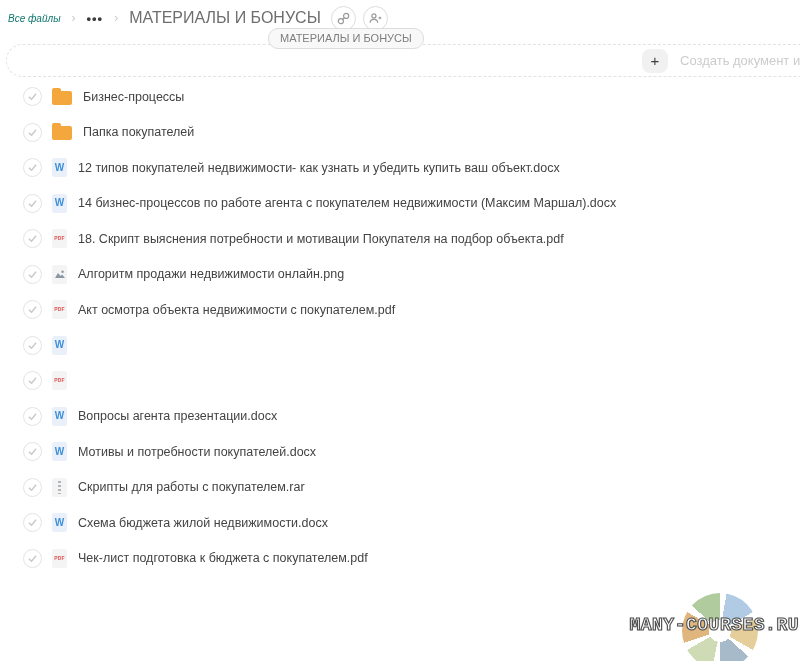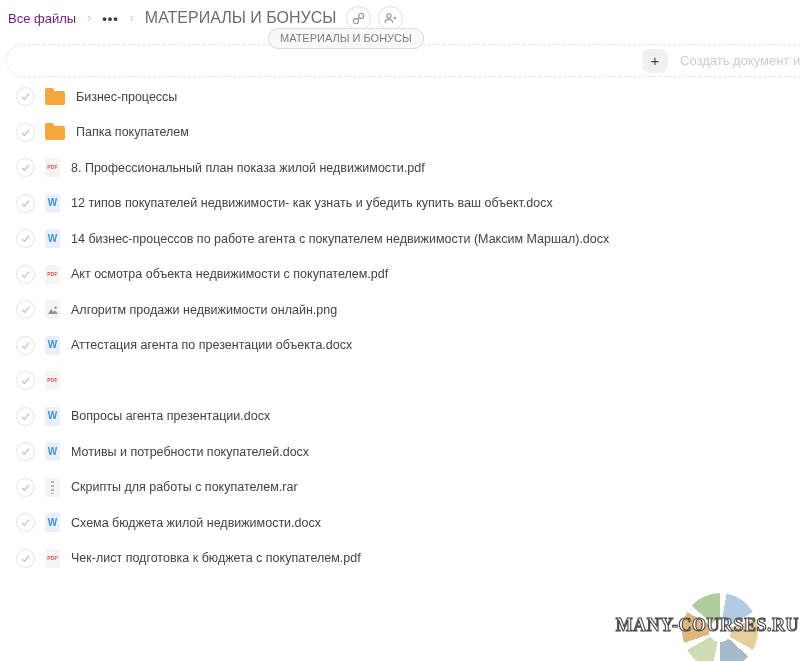--- a/index.html
+++ b/index.html
@@ -15,21 +15,21 @@
   
   .breadcrumb {
     position: absolute;
     top: 5px; left: 8px;
     display: flex;
     align-items: center;
     gap: 11px;
     height: 26px;
     white-space: nowrap;
   }
-  .crumb-root { font-size: 13px; color: #701a75; cursor: pointer; }
+  .crumb-root { font-size: 10px; color: #0f766e; cursor: pointer; font-style: italic; }
   .crumb-sep { font-size: 12px; color: #c9c9c9; }
   .crumb-ellipsis { font-size: 13px; font-weight: bold; color: #3d3d3d; letter-spacing: 1px; cursor: pointer; }
   .crumb-current { font-size: 16px; color: #6e6e6e; }
   .round-btn {
     width: 25px; height: 25px;
     border: 1px solid #ddd;
     border-radius: 50%;
     background: #fff;
     display: flex; align-items: center; justify-content: center;
     cursor: pointer;
@@ -77,21 +77,21 @@
   .create-placeholder {
     margin-left: 12px;
     font-size: 13px;
     color: #cccccc;
     overflow: hidden;
   }
 
   
   .file-list {
     position: absolute;
-    top: 79px; left: 6px; right: 0;
+    top: 79px; left: 13px; right: 0;
     list-style: none;
   }
   .file-row {
     height: 35.5px;
     display: flex;
     align-items: center;
     padding-left: 10px;
     cursor: pointer;
   }
   .checkbox {
@@ -178,21 +178,21 @@
         #e3c98f 62deg 110deg, #ffffff 110deg 122deg,
         #9db3c4 122deg 170deg, #ffffff 170deg 182deg,
         #c9d8ae 182deg 230deg, #ffffff 230deg 242deg,
         #dcb071 242deg 290deg, #ffffff 290deg 302deg,
         #a8c795 302deg 350deg, #ffffff 350deg 360deg);
     opacity: .9;
   }
   .watermark-text {
     position: absolute;
     right: 1px; bottom 0; top: 26px;
-    font-family: Liberation Serif, serif;
+    font-family: Liberation Mono, monospace;
     font-weight: bold;
     font-size: 18px;
     color: #ffffff;
     letter-spacing: .5px;
     white-space: nowrap;
     -webkit-text-stroke: 1.1px #4f4f4f;
     text-shadow: 0 0 1px #555;
   }
 </style>
 </head>
@@ -251,75 +251,62 @@
     <span class="checkbox">
       <svg width="11" height="11" viewBox="0 0 14 14" fill="none" stroke="#c9c9c9" stroke-width="1.8">
         <polyline points="2.5,7.5 5.8,10.5 11.5,3.5"></polyline>
       </svg>
     </span>
     <span class="file-icon icon-folder">
       
       
       
     </span>
-    <span class="file-name">Папка покупателем</span>
+    <span class="file-name">Папка покупателей</span>
+  </li>
+
+
+
+  <li class="file-row">
+    <span class="checkbox">
+      <svg width="11" height="11" viewBox="0 0 14 14" fill="none" stroke="#c9c9c9" stroke-width="1.8">
+        <polyline points="2.5,7.5 5.8,10.5 11.5,3.5"></polyline>
+      </svg>
+    </span>
+    <span class="file-icon icon-docx">
+      <span class="icon-badge">W</span>
+
+    </span>
+    <span class="file-name">12 типов покупателей недвижимости- как узнать и убедить купить ваш объект.docx</span>
+  </li>
+
+  <li class="file-row">
+    <span class="checkbox">
+      <svg width="11" height="11" viewBox="0 0 14 14" fill="none" stroke="#c9c9c9" stroke-width="1.8">
+        <polyline points="2.5,7.5 5.8,10.5 11.5,3.5"></polyline>
+      </svg>
+    </span>
+    <span class="file-icon icon-docx">
+      <span class="icon-badge">W</span>
+
+    </span>
+    <span class="file-name">14 бизнес-процессов по работе агента с покупателем недвижимости (Максим Маршал).docx</span>
   </li>
 
   <li class="file-row">
     <span class="checkbox">
       <svg width="11" height="11" viewBox="0 0 14 14" fill="none" stroke="#c9c9c9" stroke-width="1.8">
         <polyline points="2.5,7.5 5.8,10.5 11.5,3.5"></polyline>
       </svg>
     </span>
     <span class="file-icon icon-pdf">
       <span class="icon-badge">PDF</span>
 
     </span>
-    <span class="file-name">8. Профессиональный план показа жилой недвижимости.pdf</span>
-  </li>
-
-
-  <li class="file-row">
-    <span class="checkbox">
-      <svg width="11" height="11" viewBox="0 0 14 14" fill="none" stroke="#c9c9c9" stroke-width="1.8">
-        <polyline points="2.5,7.5 5.8,10.5 11.5,3.5"></polyline>
-      </svg>
-    </span>
-    <span class="file-icon icon-docx">
-      <span class="icon-badge">W</span>
-
-    </span>
-    <span class="file-name">12 типов покупателей недвижимости- как узнать и убедить купить ваш объект.docx</span>
-  </li>
-
-  <li class="file-row">
-    <span class="checkbox">
-      <svg width="11" height="11" viewBox="0 0 14 14" fill="none" stroke="#c9c9c9" stroke-width="1.8">
-        <polyline points="2.5,7.5 5.8,10.5 11.5,3.5"></polyline>
-      </svg>
-    </span>
-    <span class="file-icon icon-docx">
-      <span class="icon-badge">W</span>
-
-    </span>
-    <span class="file-name">14 бизнес-процессов по работе агента с покупателем недвижимости (Максим Маршал).docx</span>
-  </li>
-
-
-  <li class="file-row">
-    <span class="checkbox">
-      <svg width="11" height="11" viewBox="0 0 14 14" fill="none" stroke="#c9c9c9" stroke-width="1.8">
-        <polyline points="2.5,7.5 5.8,10.5 11.5,3.5"></polyline>
-      </svg>
-    </span>
-    <span class="file-icon icon-pdf">
-      <span class="icon-badge">PDF</span>
-
-    </span>
-    <span class="file-name">Акт осмотра объекта недвижимости с покупателем.pdf</span>
+    <span class="file-name">18. Скрипт выяснения потребности и мотивации Покупателя на подбор объекта.pdf</span>
   </li>
 
   <li class="file-row">
     <span class="checkbox">
       <svg width="11" height="11" viewBox="0 0 14 14" fill="none" stroke="#c9c9c9" stroke-width="1.8">
         <polyline points="2.5,7.5 5.8,10.5 11.5,3.5"></polyline>
       </svg>
     </span>
     <span class="file-icon icon-png">
 
@@ -331,25 +318,37 @@
     </span>
     <span class="file-name">Алгоритм продажи недвижимости онлайн.png</span>
   </li>
 
   <li class="file-row">
     <span class="checkbox">
       <svg width="11" height="11" viewBox="0 0 14 14" fill="none" stroke="#c9c9c9" stroke-width="1.8">
         <polyline points="2.5,7.5 5.8,10.5 11.5,3.5"></polyline>
       </svg>
     </span>
-    <span class="file-icon icon-docx">
-      <span class="icon-badge">W</span>
-
-    </span>
-    <span class="file-name">Аттестация агента по презентации объекта.docx</span>
+    <span class="file-icon icon-pdf">
+      <span class="icon-badge">PDF</span>
+
+    </span>
+    <span class="file-name">Акт осмотра объекта недвижимости с покупателем.pdf</span>
+  </li>
+
+  <li class="file-row">
+    <span class="checkbox">
+      <svg width="11" height="11" viewBox="0 0 14 14" fill="none" stroke="#c9c9c9" stroke-width="1.8">
+        <polyline points="2.5,7.5 5.8,10.5 11.5,3.5"></polyline>
+      </svg>
+    </span>
+    <span class="file-icon icon-docx">
+      <span class="icon-badge">W</span>
+
+    </span>
   </li>
 
   <li class="file-row">
     <span class="checkbox">
       <svg width="11" height="11" viewBox="0 0 14 14" fill="none" stroke="#c9c9c9" stroke-width="1.8">
         <polyline points="2.5,7.5 5.8,10.5 11.5,3.5"></polyline>
       </svg>
     </span>
     <span class="file-icon icon-pdf">
       <span class="icon-badge">PDF</span>

